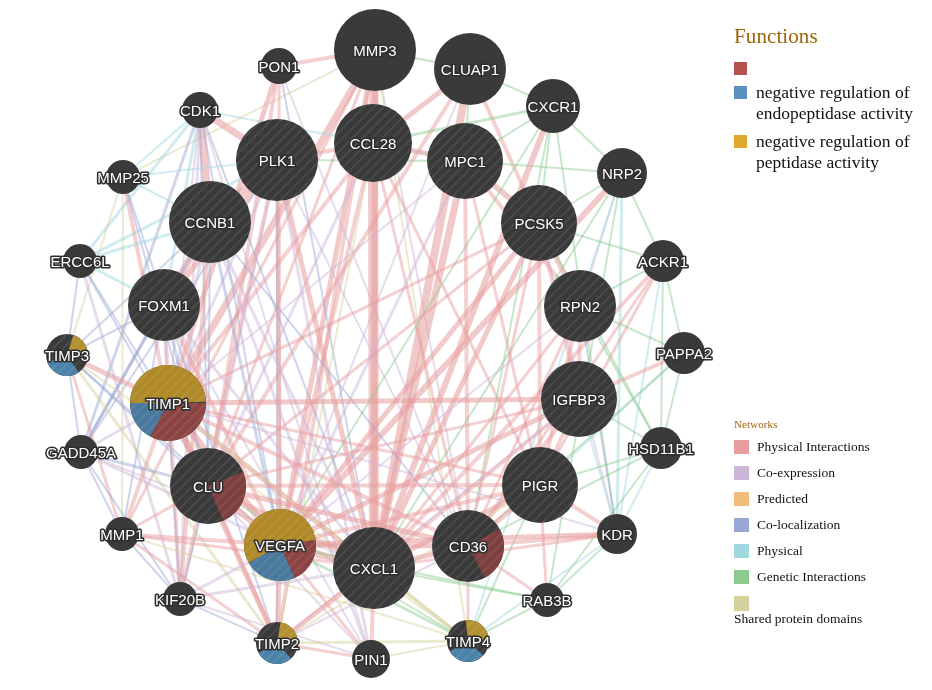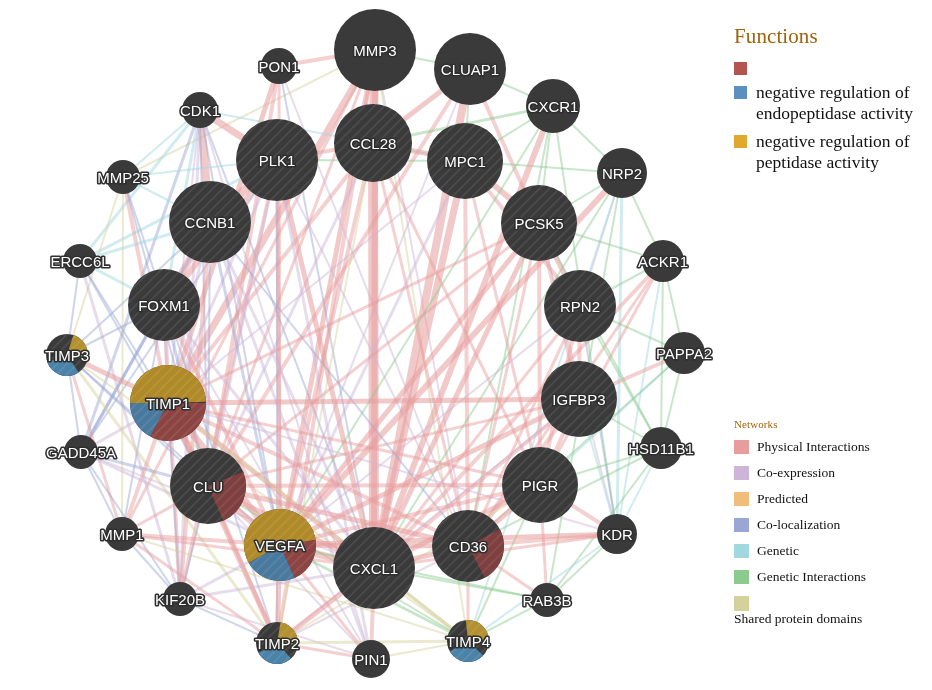--- a/index.html
+++ b/index.html
@@ -539,21 +539,21 @@
         <div class="legend-row net">
           <span class="swatch net" style="background: rgb(240, 189, 122);"></span>
           <span class="legend-label net">Predicted</span>
         </div>
         <div class="legend-row net">
           <span class="swatch net" style="background: rgb(154, 167, 212);"></span>
           <span class="legend-label net">Co-localization</span>
         </div>
         <div class="legend-row net">
           <span class="swatch net" style="background: rgb(159, 216, 223);"></span>
-          <span class="legend-label net">Genetic</span>
+          <span class="legend-label net">Physical</span>
         </div>
         <div class="legend-row net">
           <span class="swatch net" style="background: rgb(140, 203, 142);"></span>
           <span class="legend-label net">Genetic Interactions</span>
         </div>
         <div class="legend-row net last">
           <span class="swatch net" style="background: rgb(213, 209, 156);"></span>
           <span class="legend-label net">Shared protein domains</span>
         </div>
       </div>

